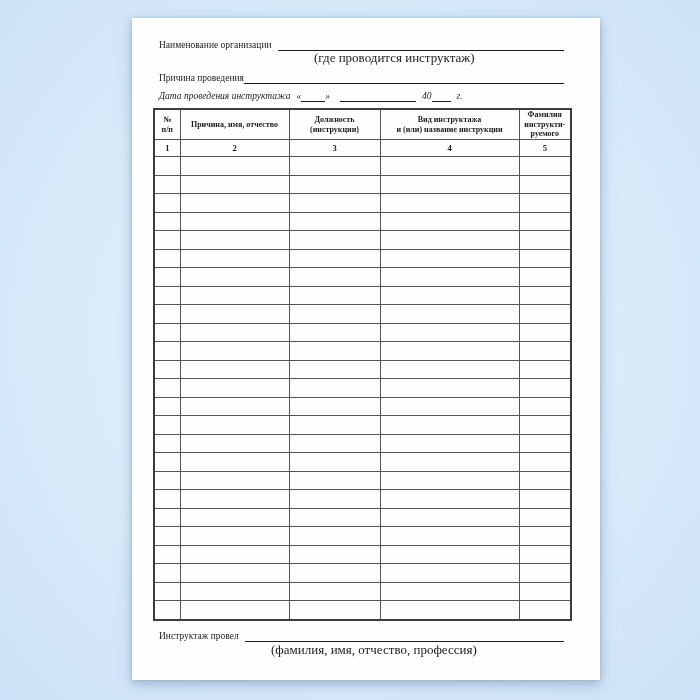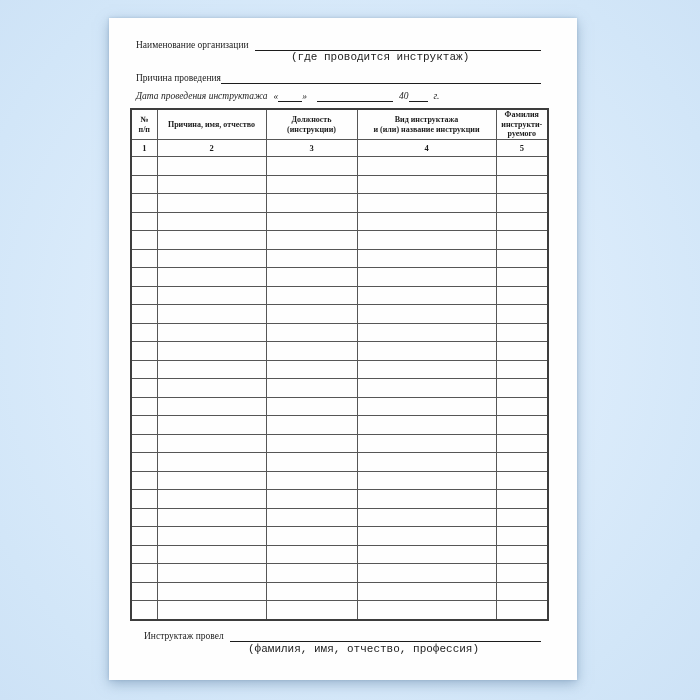--- a/index.html
+++ b/index.html
@@ -3,37 +3,37 @@
 <meta charset="utf-8">
 <style>
   html,body{margin:0;padding:0;}
   body{
     width:700px;height:700px;overflow:hidden;position:relative;
     background:radial-gradient(ellipse at 50% 48%, #eaf4fd 0%, #dcecfb 45%, #d2e6f8 80%, #cde2f6 100%);
     font-family:"Liberation Serif","DejaVu Serif",serif;
     color:#1c1c1c;
   }
   .page{
-    position:absolute;left:109px;top:18px;width:468px;height:662px;
+    position:absolute;left:132px;top:18px;width:468px;height:662px;
     background:#fefefe;
     box-shadow:0 4px 12px rgba(105,138,172,.55), 0 0 3px rgba(105,138,172,.35);
   }
   .content{
     position:absolute;left:0;top:0;right:0;bottom:0;
     padding:21px 36px 0 27px;
   }
   .form-row{
     display:flex;align-items:flex-start;
     font-size:9.5px;line-height:12px;height:12px;white-space:nowrap;
   }
   .form-row .lbl{flex:none;}
   .fill-line{flex:1;height:11px;border-bottom:1px solid #1c1c1c;}
   .seg-line{display:inline-block;height:11px;border-bottom:1px solid #1c1c1c;flex:none;}
   .caption{
-    font-size:11px;line-height:9px;height:9px;color:#1c1c1c;white-space:nowrap;font-family:Liberation Mono, monospace;
+    font-size:13px;line-height:9px;height:9px;color:#1c1c1c;white-space:nowrap;
   }
   .caption-org{margin-top:2px;margin-left:155px;}
   .caption-footer{margin-top:3px;margin-left:112px;}
   .row-reason{margin-top:10px;}
   .row-date{margin-top:6px;font-style:italic;}
   .sp6{display:inline-block;width:6px;flex:none;}
   .sp10{display:inline-block;width:10px;flex:none;}
   table.log{
     border-collapse:collapse;table-layout:fixed;
     width:417px;margin-left:-6px;margin-top:6px;
@@ -45,21 +45,21 @@
     overflow:hidden;
   }
   table.log th{
     font-size:8px;font-weight:bold;line-height:9.5px;
     white-space:pre-line;height:29px;
   }
   table.log tr.nums td{
     font-size:8.5px;font-weight:bold;line-height:10px;height:16px;
   }
   table.log tbody td{height:17.5px;}
-  .footer-row{margin-top:9px;margin-left:8px;}
+  .footer-row{margin-top:9px;}
 </style>
 </head>
 <body>
 
 <div class="page">
   <div class="content">
 
     <div class="form-row">
       <span class="lbl">Наименование организации</span>
       <span class="sp6"></span>

